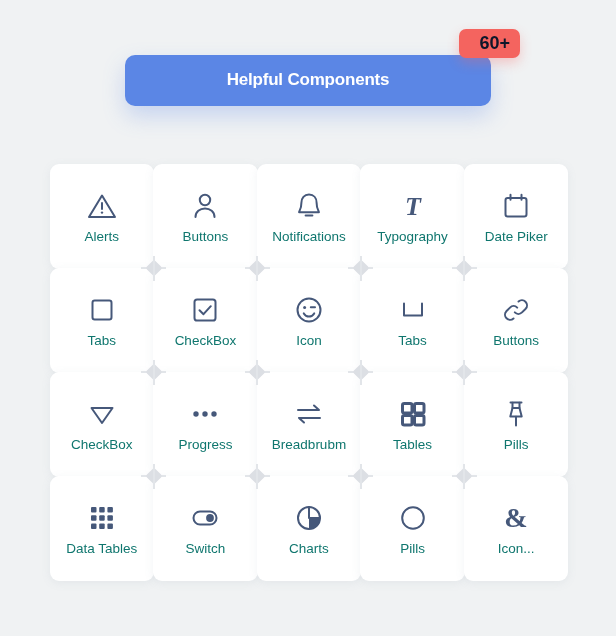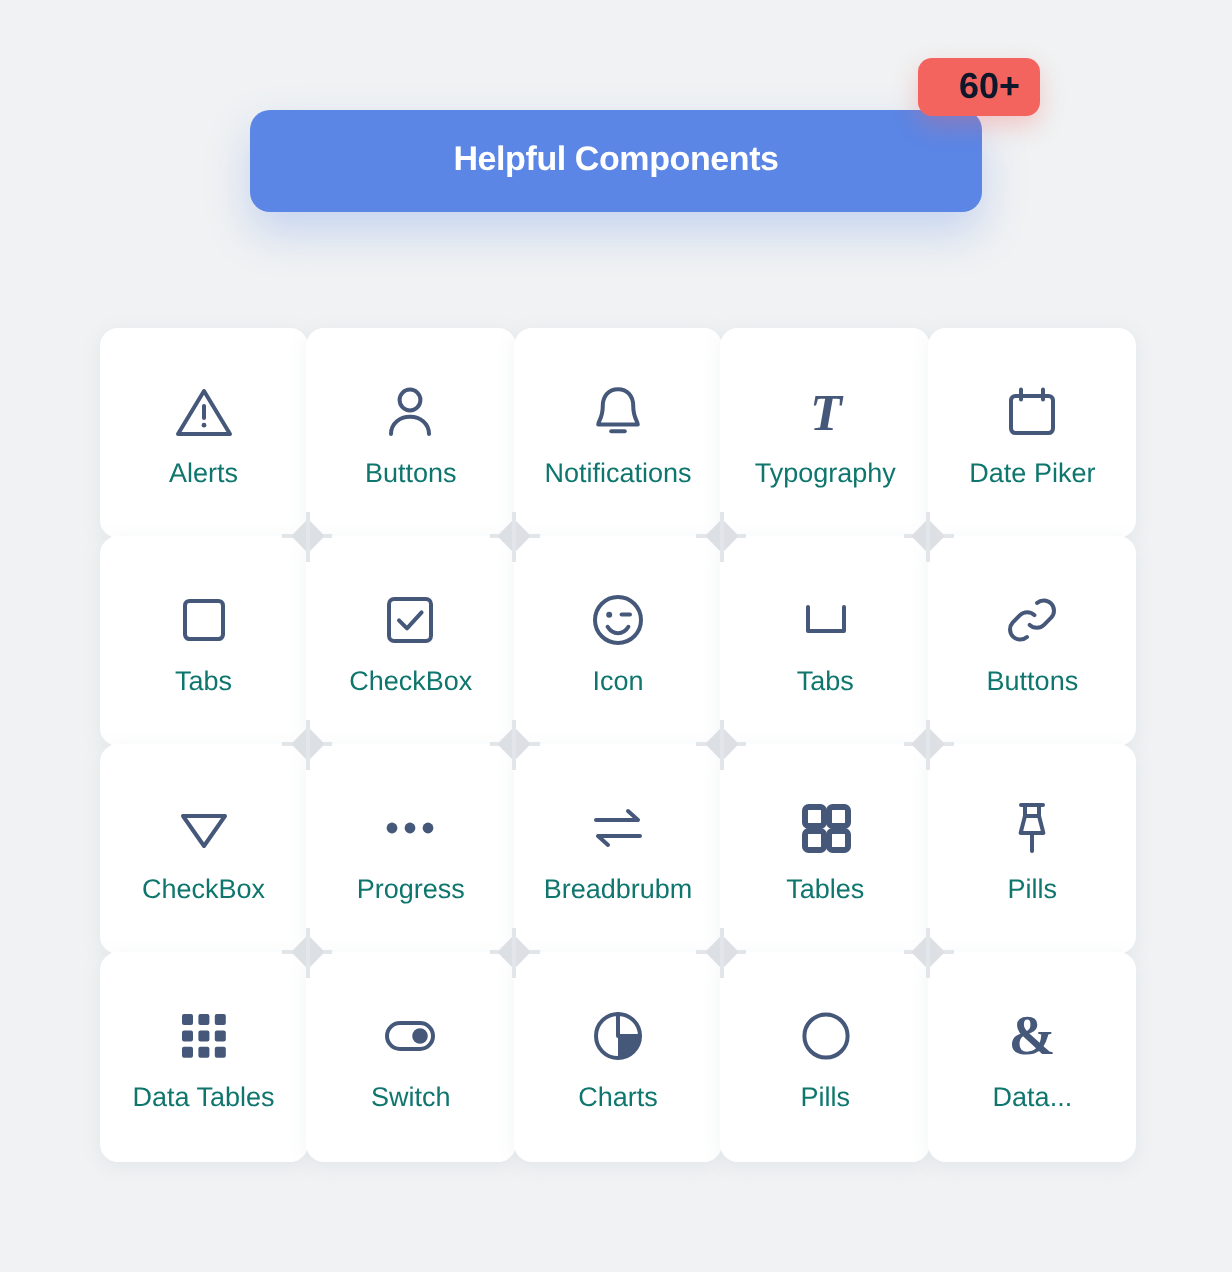--- a/index.html
+++ b/index.html
@@ -323,21 +323,21 @@
         </svg>
       </div>
       <div class="cell-label">Pills</div>
     </div>
     <div class="cell">
       <div class="cell-icon">
         <svg viewBox="0 0 32 32" width="32" height="32">
           <text x="16" y="25" text-anchor="middle" font-family="Liberation Serif, serif" font-weight="bold" font-size="28" fill="currentColor">&amp;</text>
         </svg>
       </div>
-      <div class="cell-label">Data...</div>
+      <div class="cell-label">Icon...</div>
     </div>
   </div>
 
 <div class="xmark" style="left: 141.1px; top: 255.5px; position: absolute;">
     <span></span>
   </div>
 <div class="xmark" style="left: 244.7px; top: 255.5px; position: absolute;">
     <span></span>
   </div>
 <div class="xmark" style="left: 348.3px; top: 255.5px; position: absolute;">

